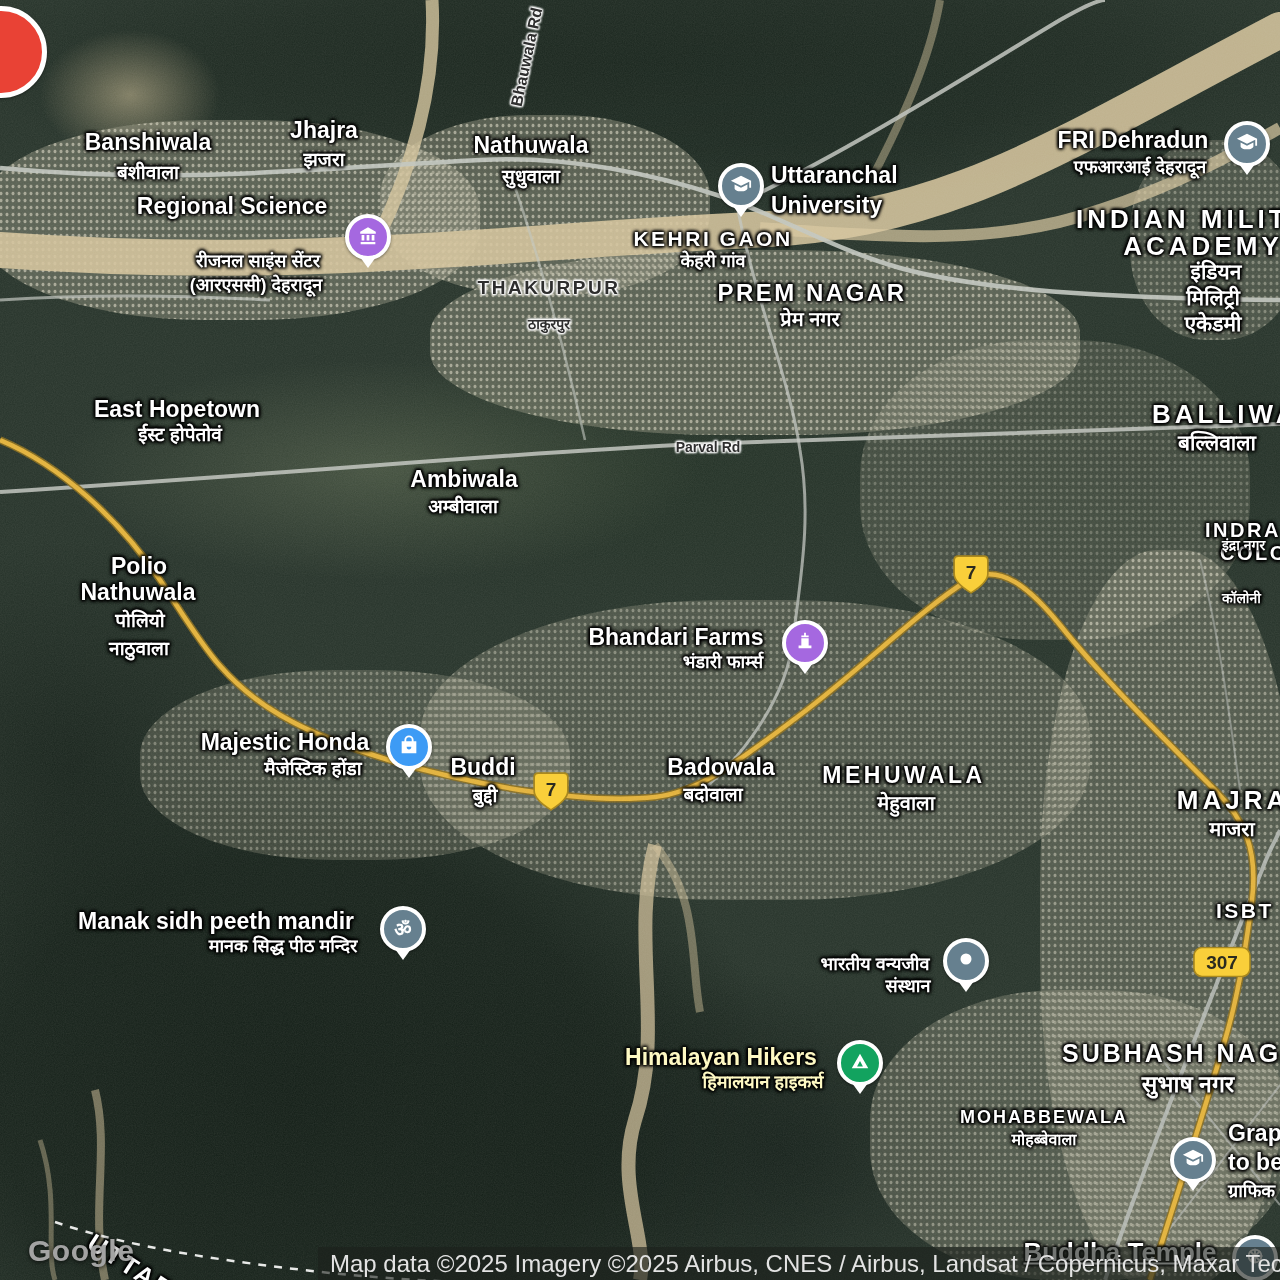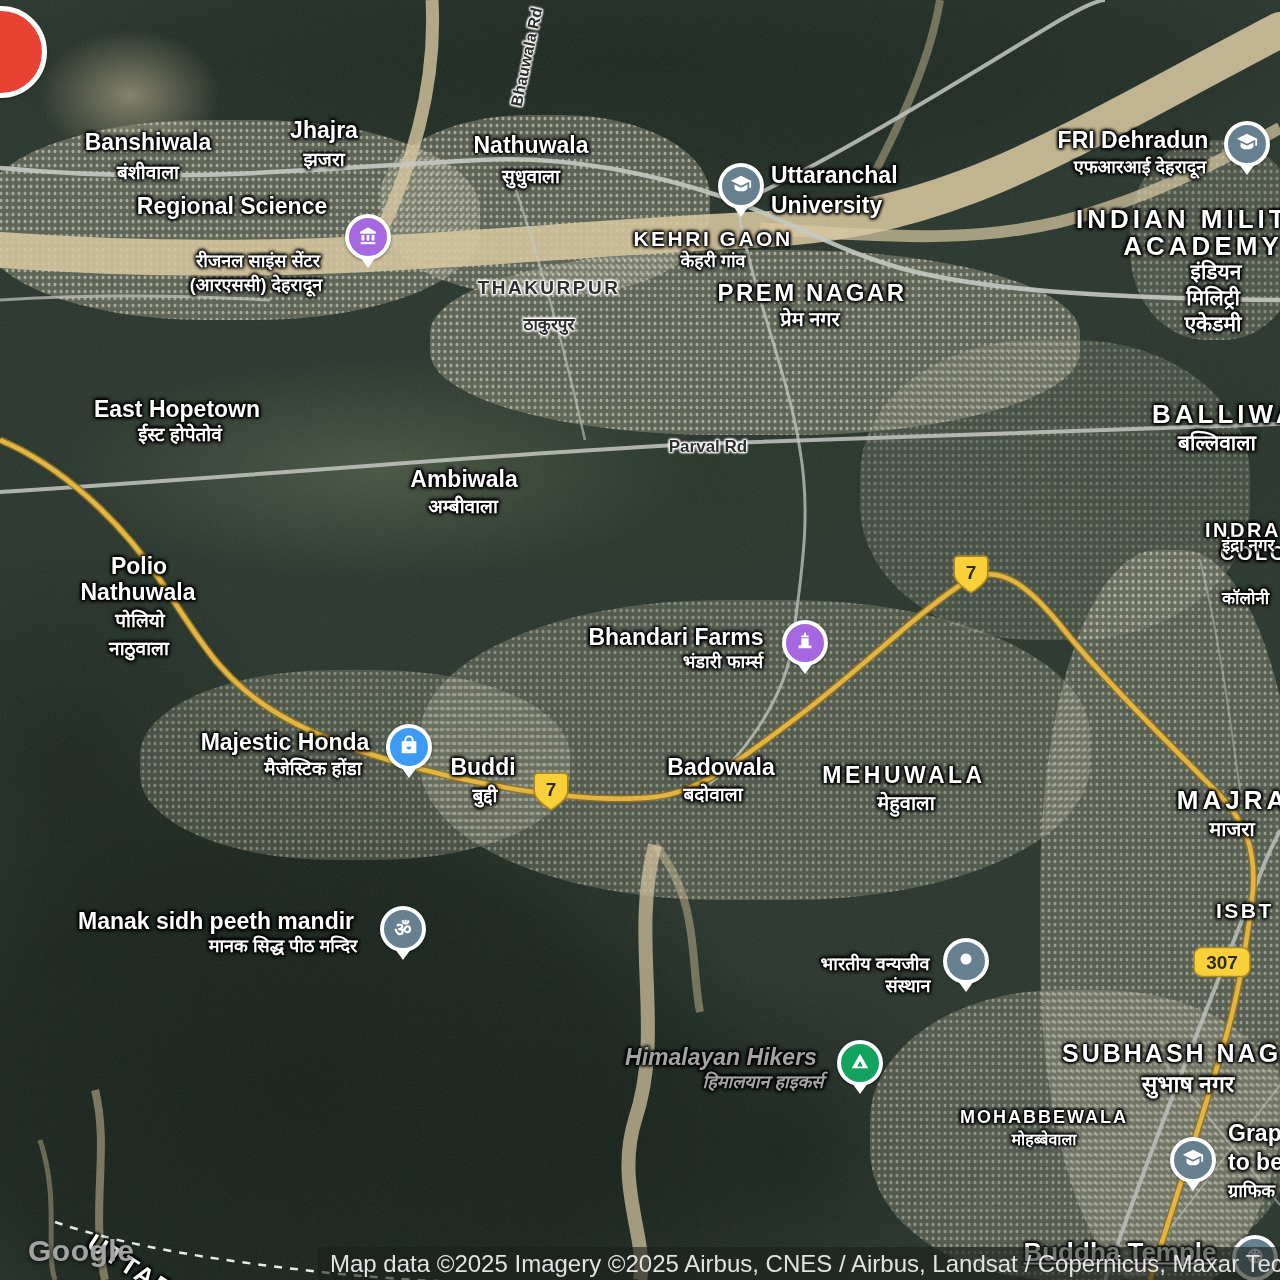--- a/index.html
+++ b/index.html
@@ -13,26 +13,26 @@
          background-size:6px 7px;filter:blur(.6px);}
   svg.layer{position:absolute;left:0;top:0;pointer-events:none;}
   .lbl{position:absolute;transform:translate(-50%,-50%);white-space:nowrap;font-weight:bold;
        color:#fff;z-index:12;
        text-shadow:0 0 4px rgba(0,0,0,.95),0 0 4px rgba(0,0,0,.85),
                    1px 1px 3px rgba(0,0,0,.9),-1px -1px 3px rgba(0,0,0,.9),
                    1px -1px 3px rgba(0,0,0,.9),-1px 1px 3px rgba(0,0,0,.9);}
   .la{transform:translate(0,-50%);} 
   .t23{font-size:23px;} .t20{font-size:20px;} .t19{font-size:19px;} .t18{font-size:18px;}
   .t26{font-size:26px;} .t25{font-size:25px;} .t24{font-size:24px;} .t21{font-size:21px;}
-  .t17{font-size:17px;} .t16{font-size:16px;}
+  .t17{font-size:14px;} .t16{font-size:16px;}
   .caps{letter-spacing:2.5px;}
   .dark{color:#2e2e2e;
         text-shadow:0 0 3px #fff,0 0 3px #fff,1px 1px 2px #fff,-1px -1px 2px #fff,
                     1px -1px 2px #fff,-1px 1px 2px #fff;}
-  .green{color:#a3a3a3;font-style:italic;}
+  .green{color:#fef9c3;}
   .pin{position:absolute;width:38px;height:38px;border-radius:50%;border:4px solid #fff;
        transform:translate(-50%,-50%);display:flex;align-items:center;justify-content:center;
        box-shadow:0 1px 3px rgba(0,0,0,.45);z-index:14;}
   .pin:after{content:'';position:absolute;left:50%;top:100%;transform:translateX(-50%);
        margin-top:1px;border:8px solid transparent;border-top:11px solid #fff;border-bottom:0;}
   .pin svg{width:22px;height:22px;}
   .pin .omg{color:#fff;font-size:19px;font-weight:bold;line-height:1;
        font-family:"DejaVu Sans",sans-serif;text-shadow:none;}
   .badge{position:absolute;transform:translate(-50%,-50%);z-index:15;display:flex;
          align-items:center;justify-content:center;}

